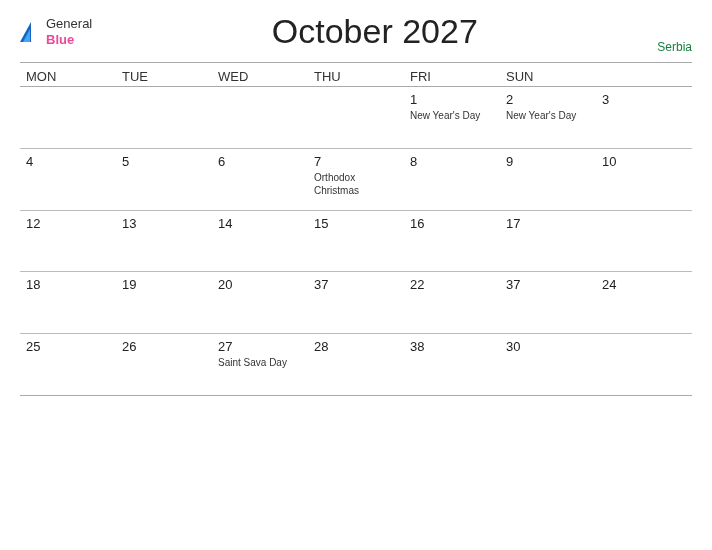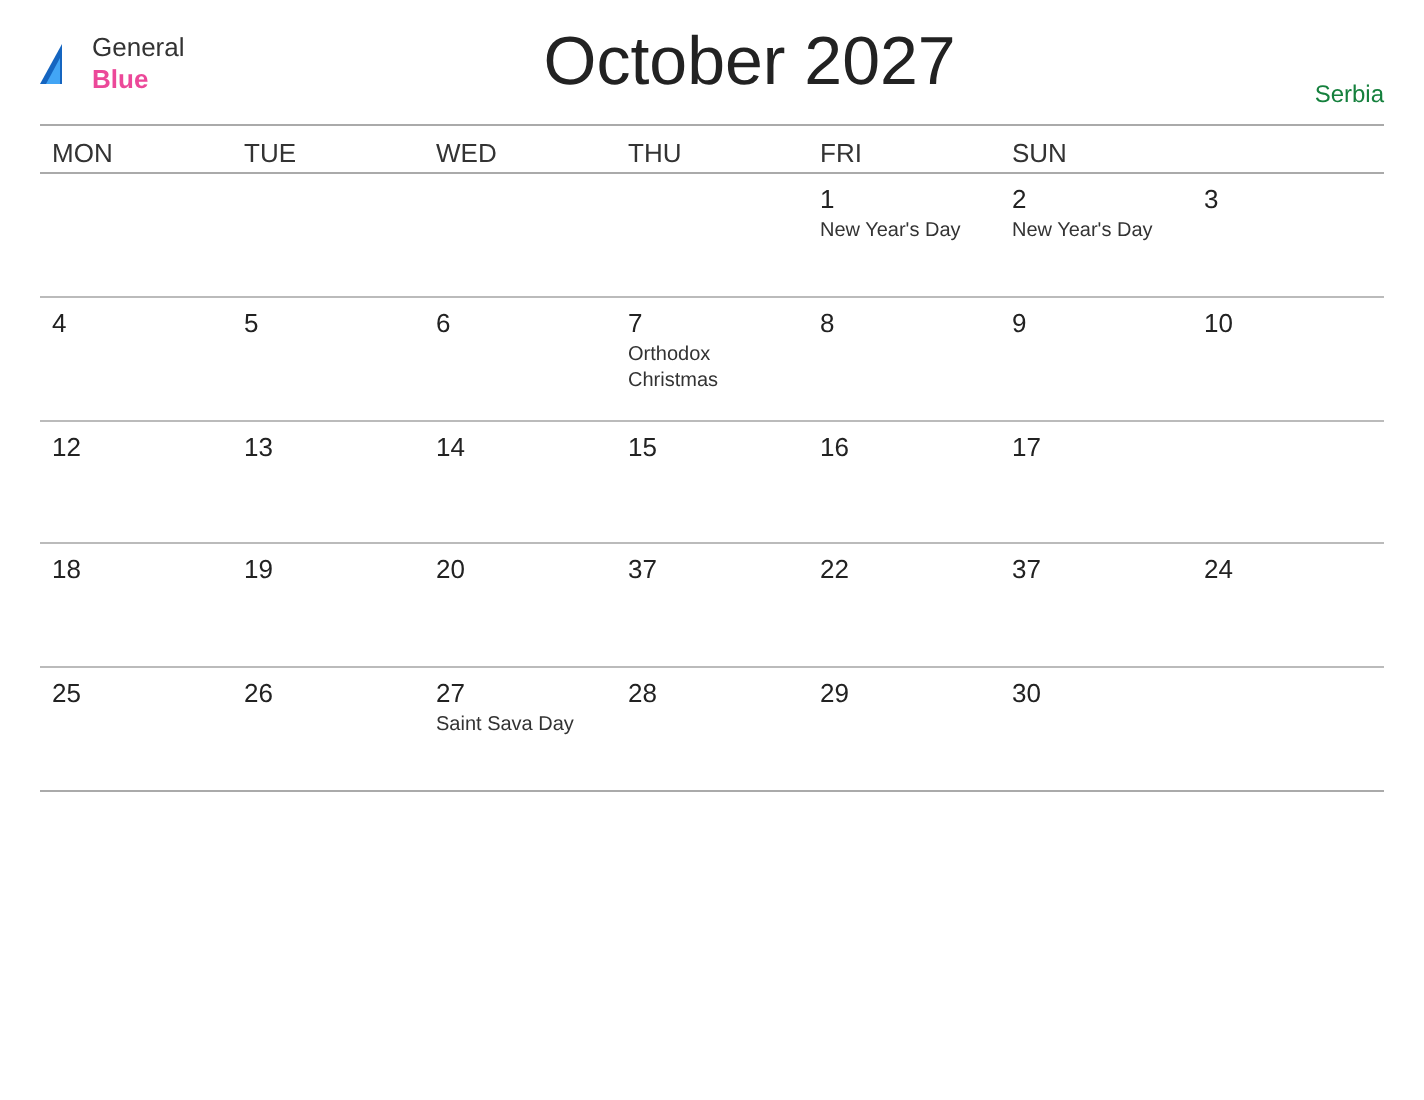--- a/index.html
+++ b/index.html
@@ -248,21 +248,21 @@
         <span class="cell-number">26</span>
       </div>
       <div class="calendar-cell">
         <span class="cell-number">27</span>
         <span class="cell-event">Saint Sava Day</span>
       </div>
       <div class="calendar-cell">
         <span class="cell-number">28</span>
       </div>
       <div class="calendar-cell">
-        <span class="cell-number">29</span>
+        <span class="cell-number">38</span>
       </div>
       <div class="calendar-cell">
         <span class="cell-number">30</span>
       </div>
     </div>
 
   </div>
 </div>
 
 </body></html>

